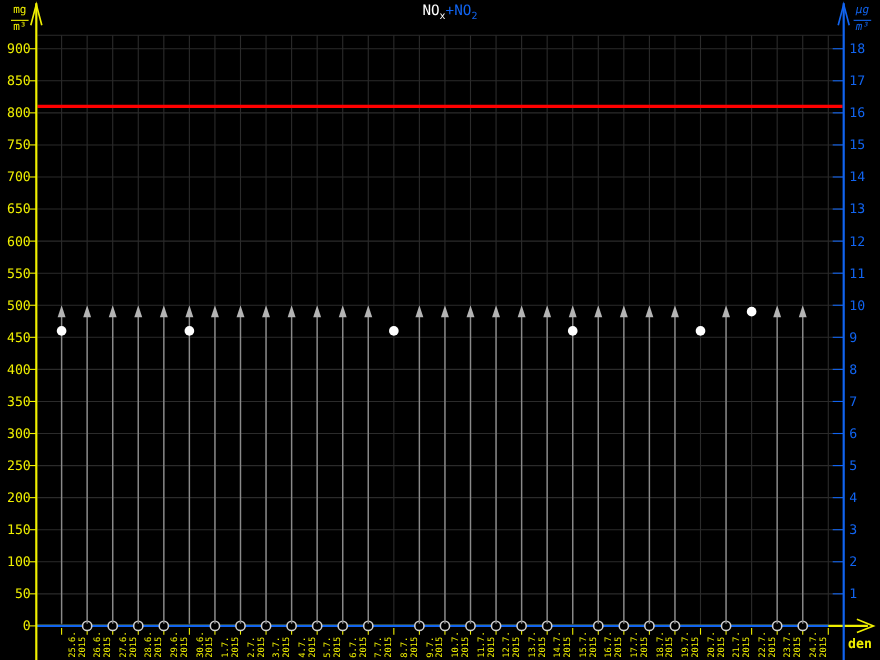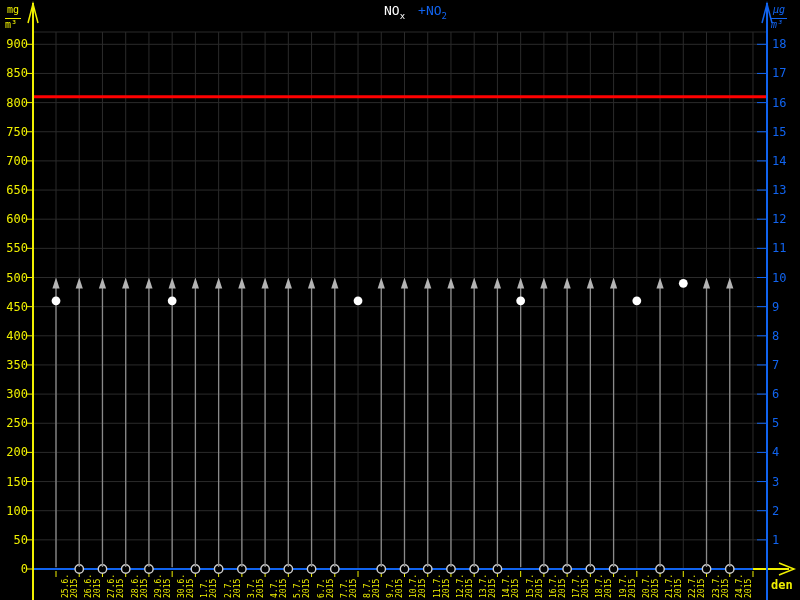--- a/index.html
+++ b/index.html
@@ -1,22 +1,22 @@
 <!DOCTYPE html>
 <html><head>
 <meta charset="utf-8">
 <style>
   html,body{margin:0;padding:0;background:#000;}
   #app{position:relative;width:800px;height:600px;background:#000;overflow:hidden;
        font-family:"DejaVu Sans Mono",monospace;}
   svg text{font-family:"DejaVu Sans Mono",monospace;}
   .title{position:absolute;left:384px;top:3px;font-size:13px;color:#fff;white-space:nowrap;}
   .title sub{font-size:9px;}
-  .title .s2{color:#1164f0;margin-left:13px;}
-  .unit{position:absolute;top:4px;width:26px;text-align:left;font-size:10px;line-height:1.25;}
+  .title .s2{color:#1164f0;}
+  .unit{position:absolute;top:4px;width:26px;text-align:center;font-size:10px;line-height:1.25;}
   .unit .num{display:inline-block;border-bottom:1px solid currentColor;padding:0 2px 1px;}
   .unit .dnm{display:block;}
   .unit-left{left:5px;color:#f0f000;}
   .unit-right{left:771px;color:#1164f0;font-style:italic;}
   .den-label{font-size:12px;font-weight:bold;}
 </style>
 </head>
 <body>
 
 <div id="app">

